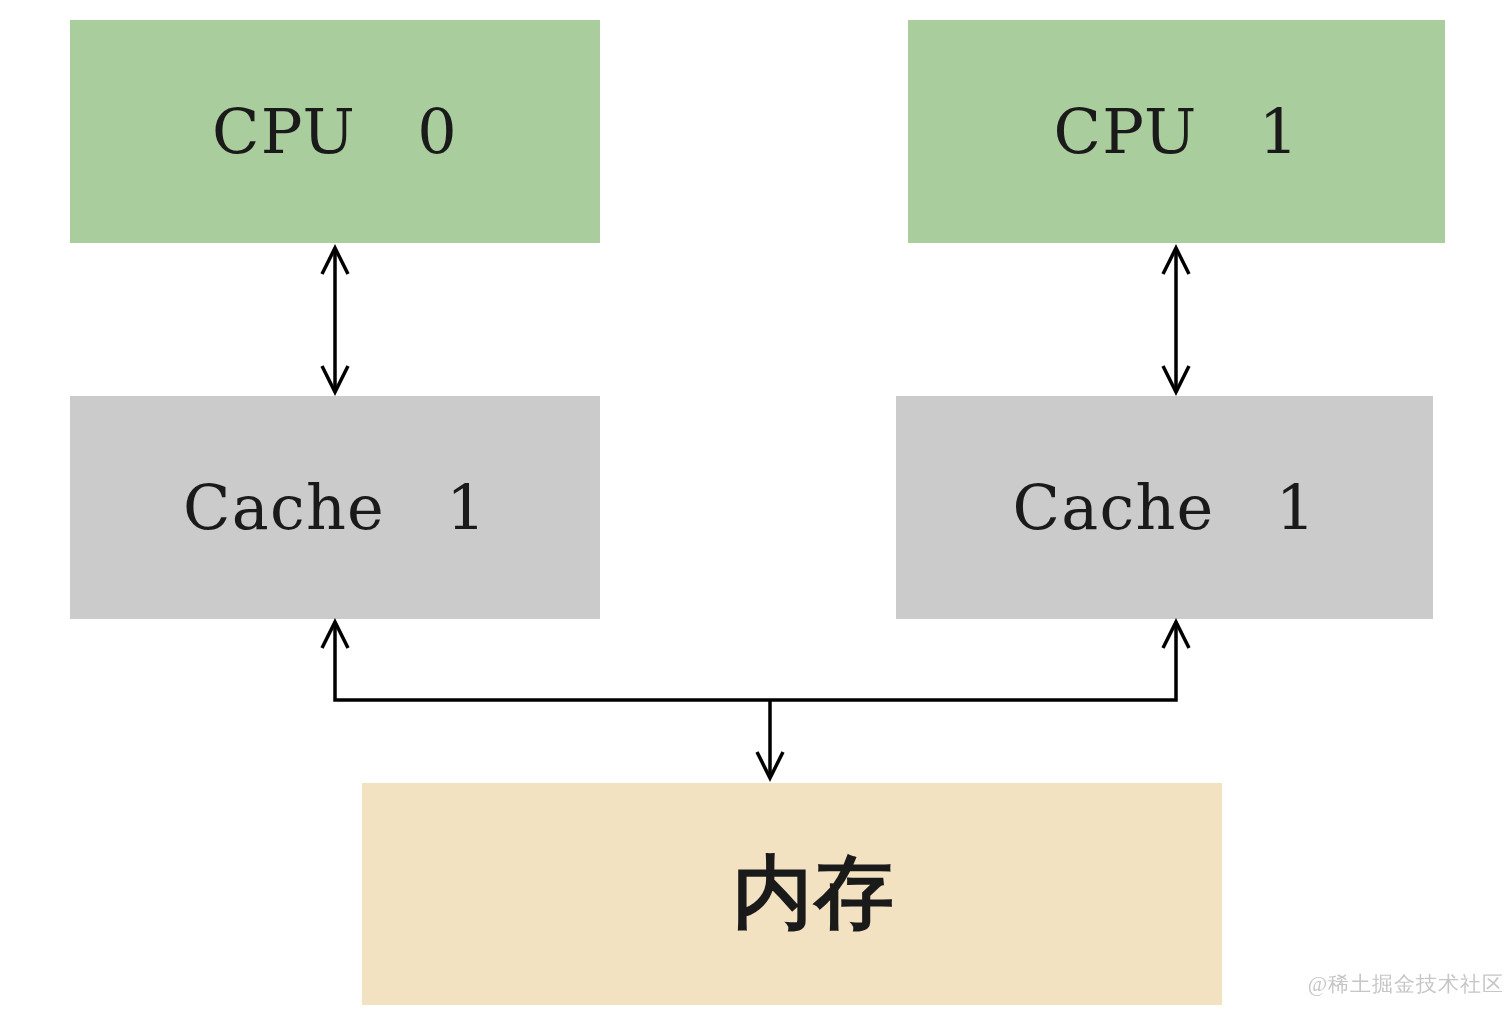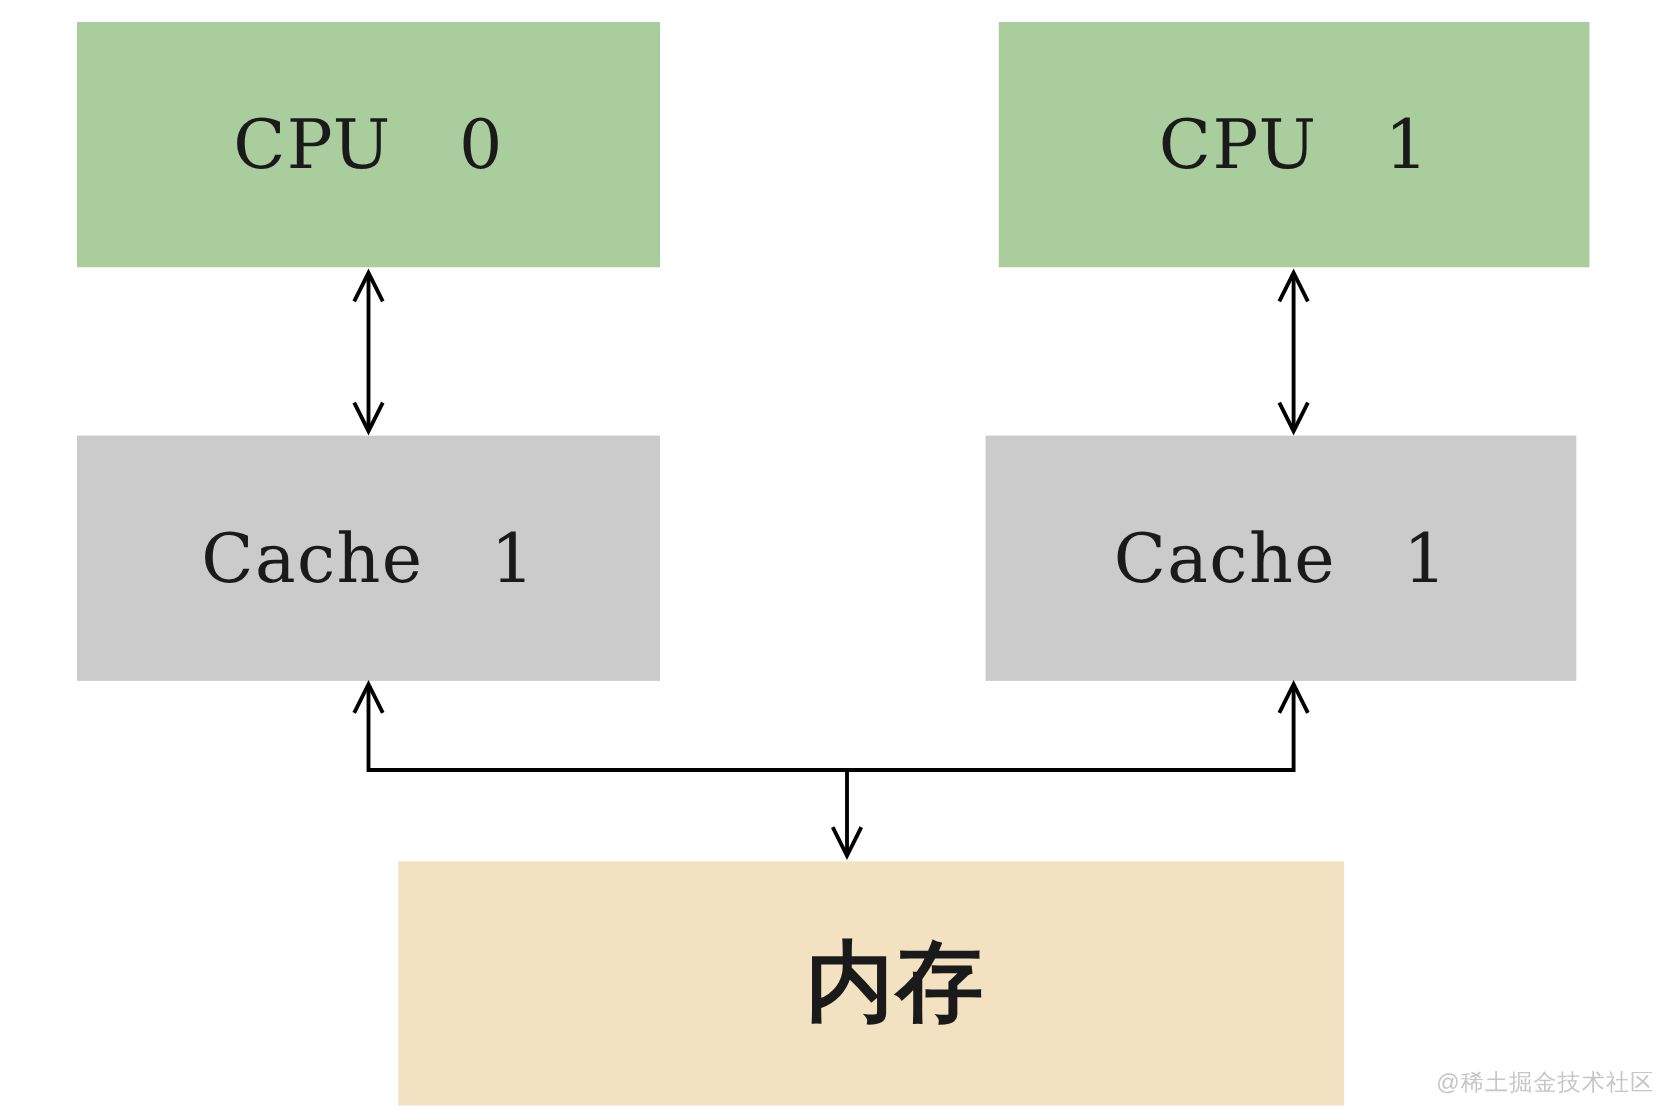--- a/index.html
+++ b/index.html
@@ -53,21 +53,21 @@
     fill: none;
     stroke-linecap: butt;
     stroke-linejoin: miter;
   }
   .watermark {
     position: absolute;
     right: 8px;
     top: 970px;
     font-size: 21px;
     color: #c6c6c6;
-    font-family: Liberation Sans, sans-serif;
+    font-family: Liberation Serif, serif;
     letter-spacing: 1px;
   }
 </style>
 </head>
 <body>
 
 <div class="stage">
 
   <div class="node node-cpu0">
     <span class="label">CPU 0</span>

